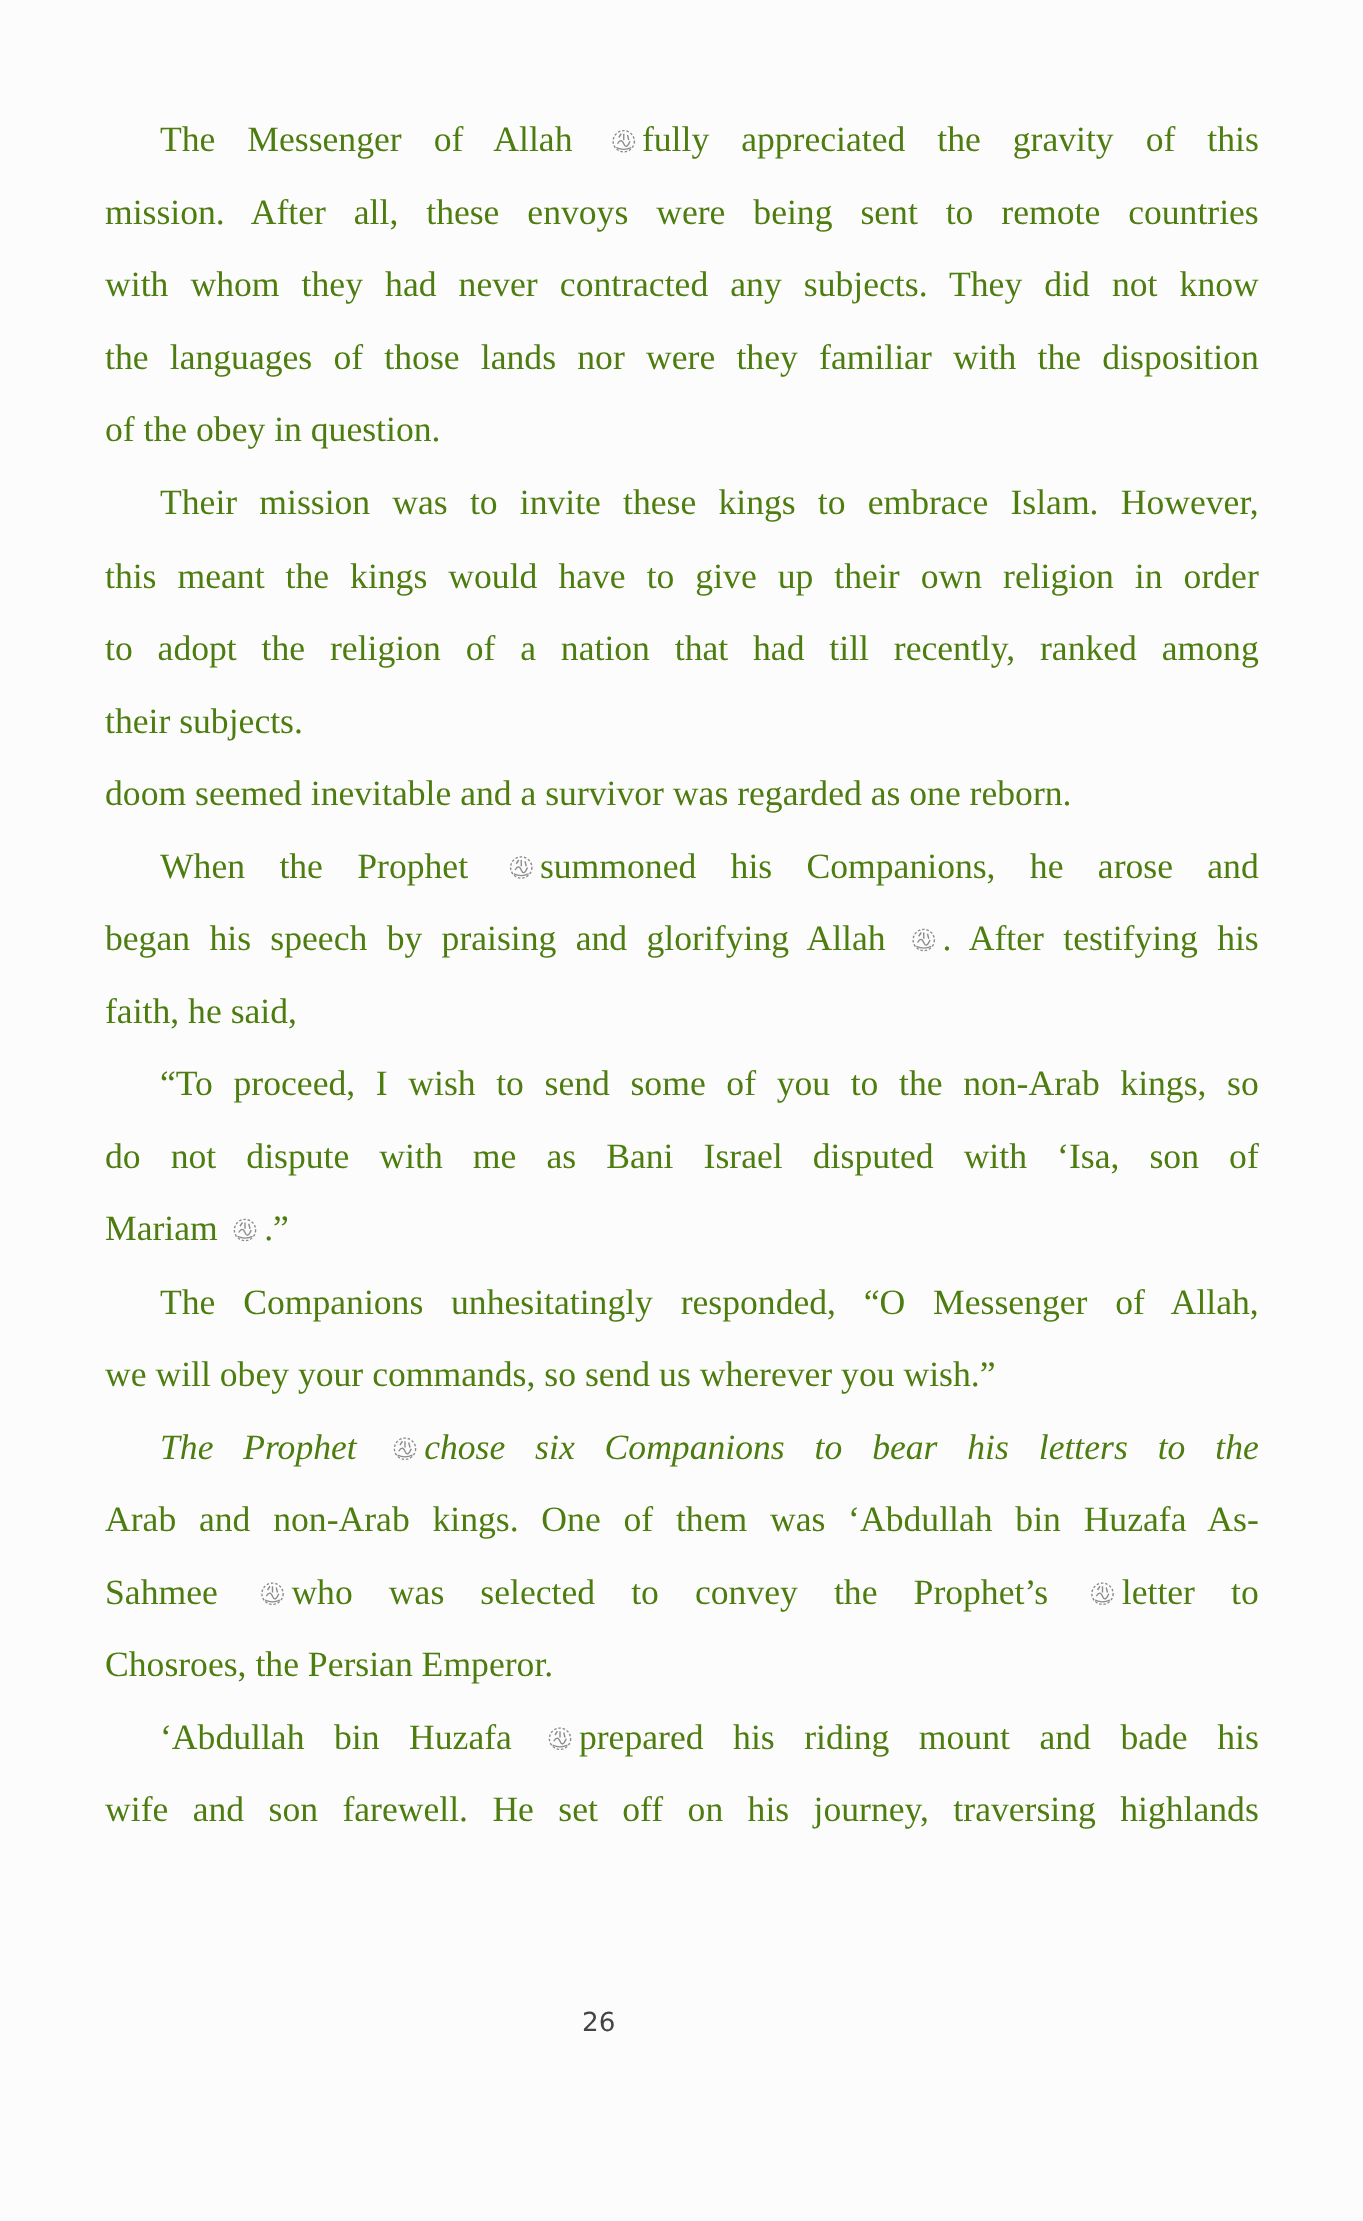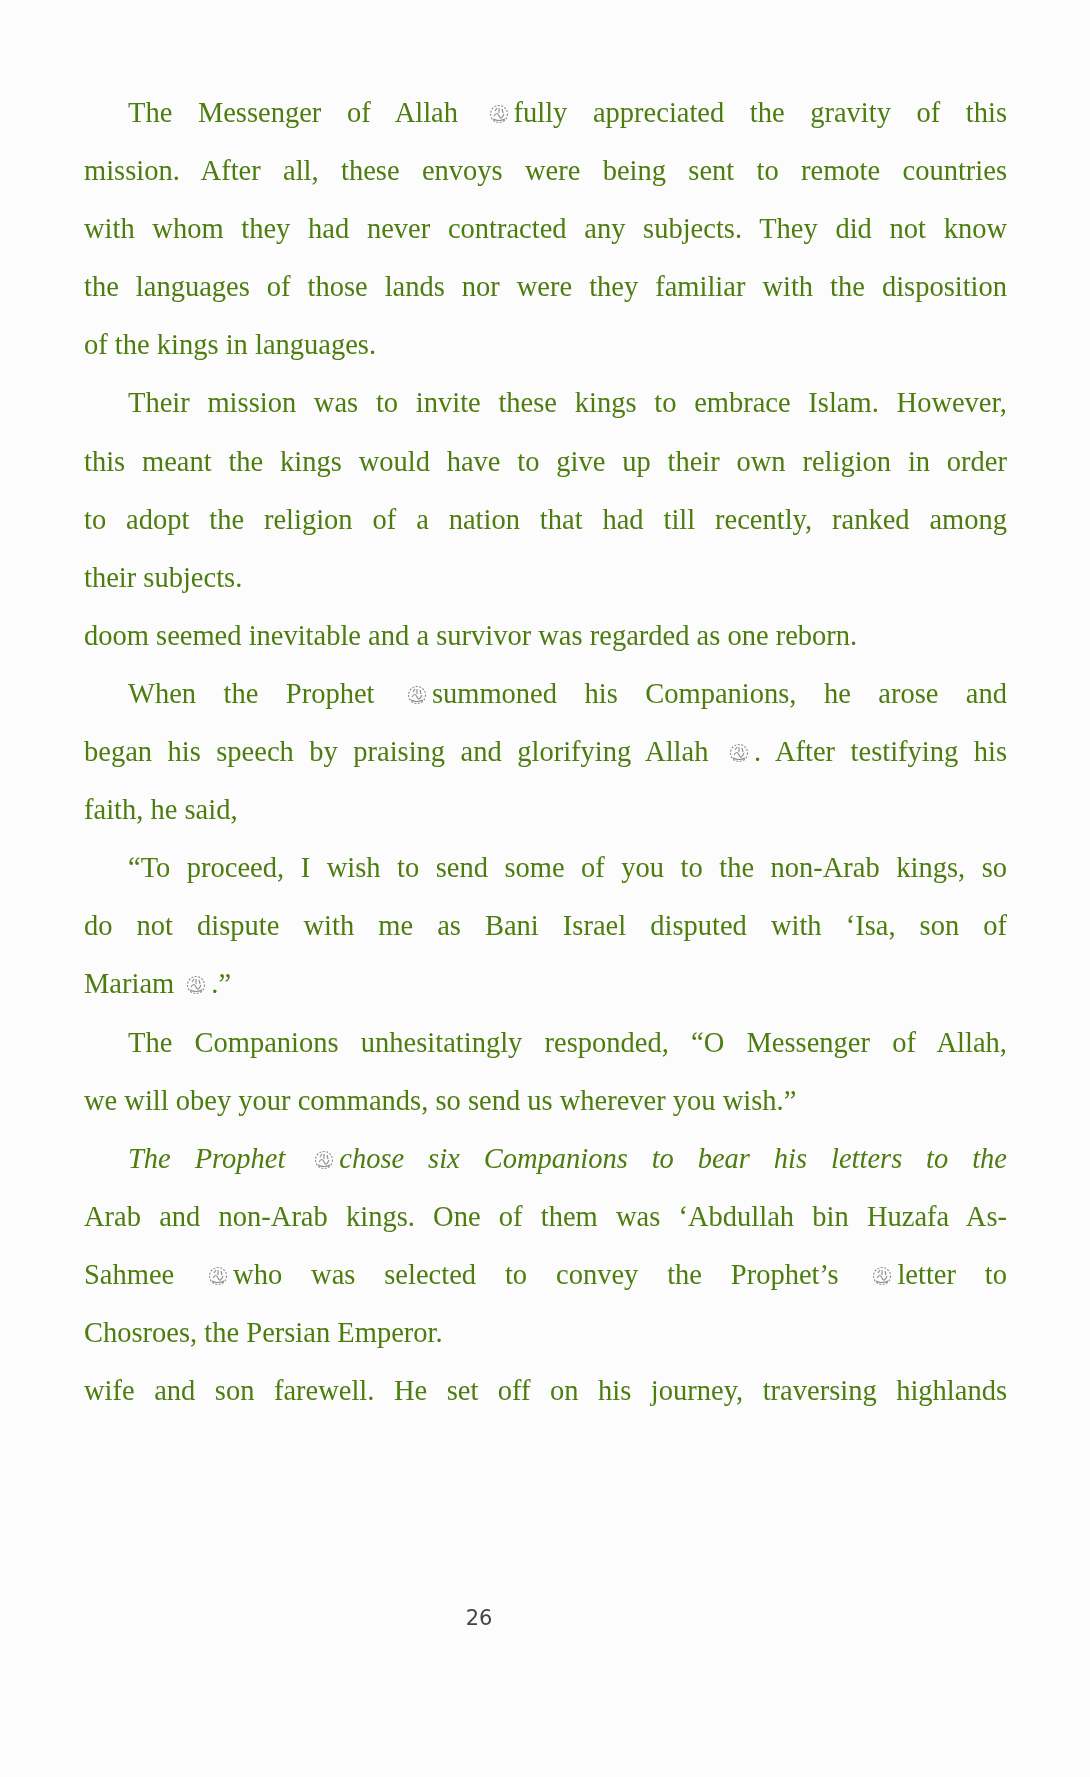--- a/index.html
+++ b/index.html
@@ -55,21 +55,21 @@
             <g fill="none" stroke="#8a8a8a" stroke-width="1.1">
               <circle cx="11" cy="11" r="8.5" stroke-dasharray="2 1.5"></circle>
               <path d="M6 13 q3 -5 5 0 t5 -2"></path>
               <path d="M7 8 l2 -3 M11 5 v5 M14 6 l1 4"></path>
               <path d="M5 16 q6 3 12 0"></path>
             </g>
           </svg></span><span>fully appreciated the gravity of this</span></span>
       <span class="line"><span>mission. After all, these envoys were being sent to remote countries</span></span>
       <span class="line"><span>with whom they had never contracted any subjects. They did not know</span></span>
       <span class="line"><span>the languages of those lands nor were they familiar with the disposition</span></span>
-      <span class="line last"><span>of the kings in languages.</span></span>
+      <span class="line last"><span>of the obey in question.</span></span>
     </div>
     <div class="para" style="text-indent: 0px;">
       <span class="line" style="padding-left: 44px;"><span>Their mission was to invite these kings to embrace Islam. However,</span></span>
       <span class="line"><span>this meant the kings would have to give up their own religion in order</span></span>
       <span class="line"><span>to adopt the religion of a nation that had till recently, ranked among</span></span>
       <span class="line last"><span>their subjects.</span></span>
     </div>
     <div class="para" style="text-indent: 0px;">
       <span class="line last"><span>doom seemed inevitable and a survivor was regarded as one reborn.</span></span>
     </div>
@@ -129,16 +129,24 @@
             <g fill="none" stroke="#8a8a8a" stroke-width="1.1">
               <circle cx="11" cy="11" r="8.5" stroke-dasharray="2 1.5"></circle>
               <path d="M6 13 q3 -5 5 0 t5 -2"></path>
               <path d="M7 8 l2 -3 M11 5 v5 M14 6 l1 4"></path>
               <path d="M5 16 q6 3 12 0"></path>
             </g>
           </svg></span><span>letter to</span></span>
       <span class="line last"><span>Chosroes, the Persian Emperor.</span></span>
     </div>
     <div class="para" style="text-indent: 0px;">
+      <span class="line" style="padding-left: 44px;"><span>‘Abdullah bin Huzafa</span> <span class="hon"><svg viewBox="0 0 22 22">
+            <g fill="none" stroke="#8a8a8a" stroke-width="1.1">
+              <circle cx="11" cy="11" r="8.5" stroke-dasharray="2 1.5"></circle>
+              <path d="M6 13 q3 -5 5 0 t5 -2"></path>
+              <path d="M7 8 l2 -3 M11 5 v5 M14 6 l1 4"></path>
+              <path d="M5 16 q6 3 12 0"></path>
+            </g>
+          </svg></span><span>prepared his riding mount and bade his</span></span>
       <span class="line"><span>wife and son farewell. He set off on his journey, traversing highlands</span></span>
     </div>
   </div>
 <div class="page-number">26</div>
 
 </body></html>

